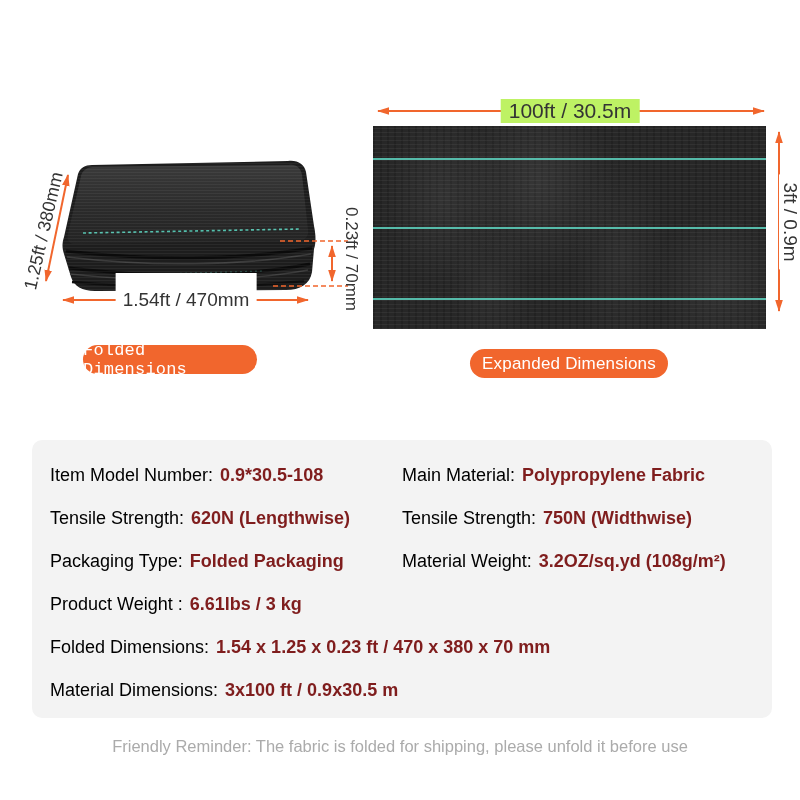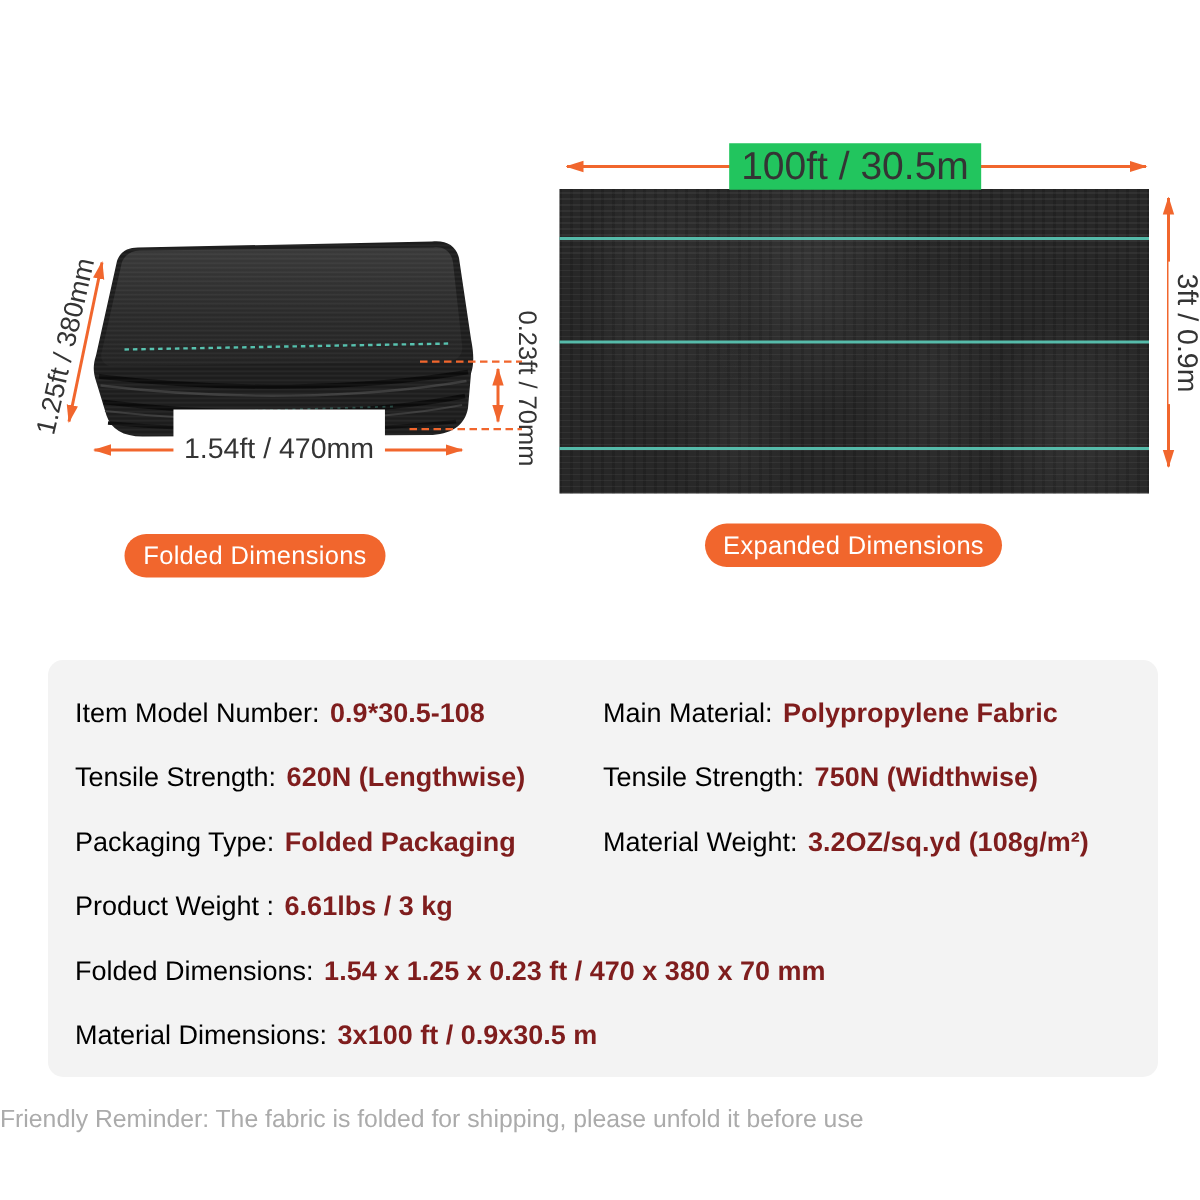--- a/index.html
+++ b/index.html
@@ -22,42 +22,42 @@
   }
   .stitch{position:absolute;left:0;width:100%;height:2px;background:#5bcbb8;opacity:.9;}
   .stitch.s1{top:32px;} .stitch.s2{top:101px;} .stitch.s3{top:172px;}
   
   .overlay{position:absolute;left:0;top:0;pointer-events:none;}
   
   .dim{position:absolute;white-space:nowrap;color:#343434;}
   .dim-folded-height{left:44px;top:231px;font-size:18px;transform:translate(-50%,-50%) rotate(-77deg);}
   .dim-folded-width{left:186px;top:300px;font-size:19px;transform:translate(-50%,-50%);background:#fff;padding:16px 7px;}
   .dim-folded-thickness{left:351px;top:259px;font-size:17px;transform:translate(-50%,-50%);writing-mode:vertical-rl;}
-  .dim-expanded-length{left:570px;top:111px;font-size:26px;transform:translate(-50%,-50%);background:#22c55e;padding:0 8px;}
+  .dim-expanded-length{left:570px;top:111px;font-size:21px;transform:translate(-50%,-50%);background:#bef264;padding:0 8px;}
   .dim-expanded-width{left:790px;top:222px;font-size:19px;transform:translate(-50%,-50%);writing-mode:vertical-rl;background:#fff;padding:8px 0;}
   
   .badge{
     position:absolute;height:29px;border-radius:15px;background:#f1662d;color:#ffffff;
     display:flex;align-items:center;justify-content:center;font-size:17px;letter-spacing:.2px;
   }
-  .badge-folded{left:83px;top:356px;width:174px;}
+  .badge-folded{left:83px;top:345px;width:174px;font-family:Liberation Mono, monospace;}
   .badge-expanded{left:470px;top:349px;width:198px;}
   
   .spec-card{
     position:absolute;left:32px;top:440px;width:740px;height:278px;box-sizing:border-box;
     background:#f3f3f3;border-radius:10px;padding:14px 0 0 18px;
     display:grid;grid-template-columns:352px 1fr;grid-auto-rows:43px;align-items:center;
     font-size:18px;
   }
   .spec-item{white-space:nowrap;}
   .spec-item.full{grid-column:1 / span 2;}
   .spec-label{color:#000000;margin-right:7px;}
   .spec-value{color:#7f1d1d;font-weight:bold;}
   
-  .reminder{position:absolute;left:0;right:0;top:737px;text-align:left;color:#ababab;font-size:16.5px;}
+  .reminder{position:absolute;left:0;right:0;top:737px;text-align:center;color:#ababab;font-size:16.5px;}
 </style>
 </head>
 <body>
 
 <div class="stage">
 
   <div class="expanded-fabric">
     <div class="stitch s1"></div>
     <div class="stitch s2"></div>
     <div class="stitch s3"></div>

